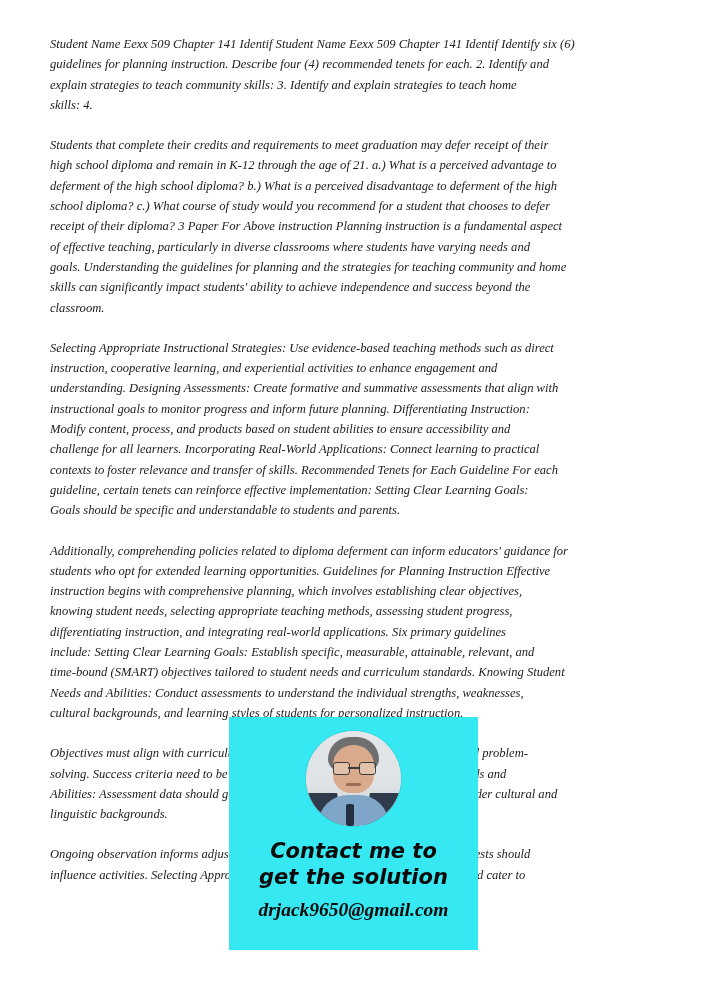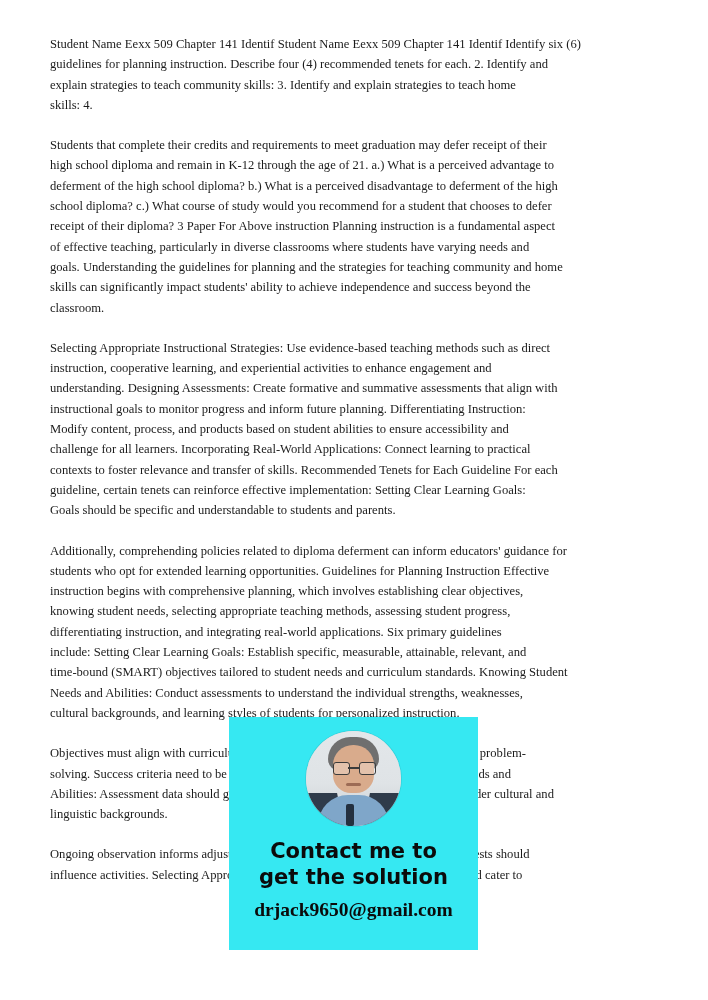--- a/index.html
+++ b/index.html
@@ -13,20 +13,21 @@
     position: relative;
     overflow: hidden;
     font-family: "Liberation Serif", serif;
   }
   .page {
     position: absolute;
     left: 0; top: 0;
     width: 708px;
     height: 1000px;
     background: #ffffff;
+    font-style: italic;
   }
   .doc-body {
     position: absolute;
     left: 50px;
     top: 34px;
     width: 600px;
     font-size: 12.6px;
     line-height: 20.3px;
     color: #1b1b1b;
     text-align: left;

